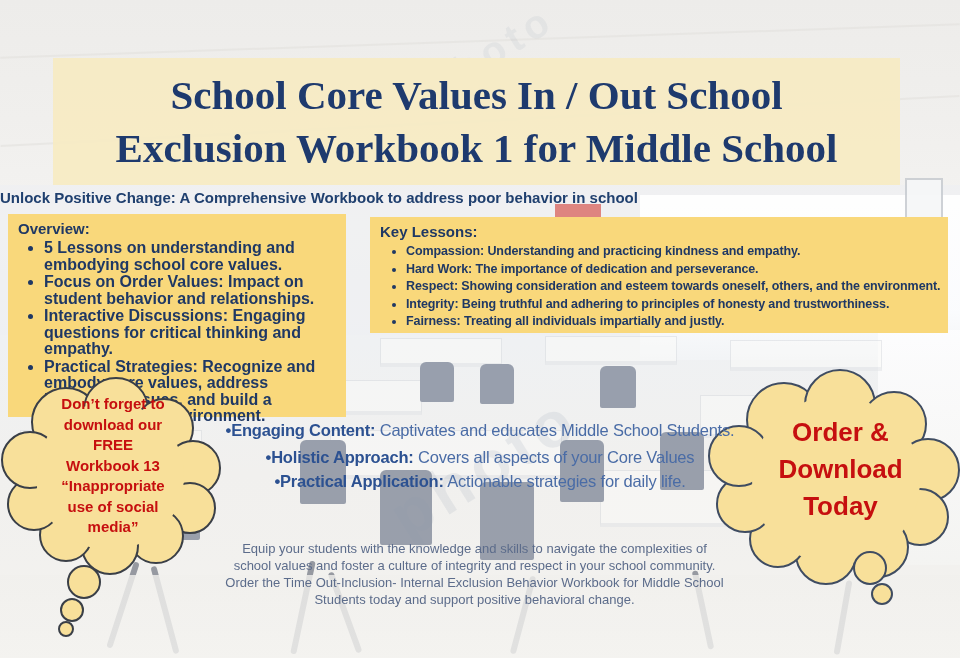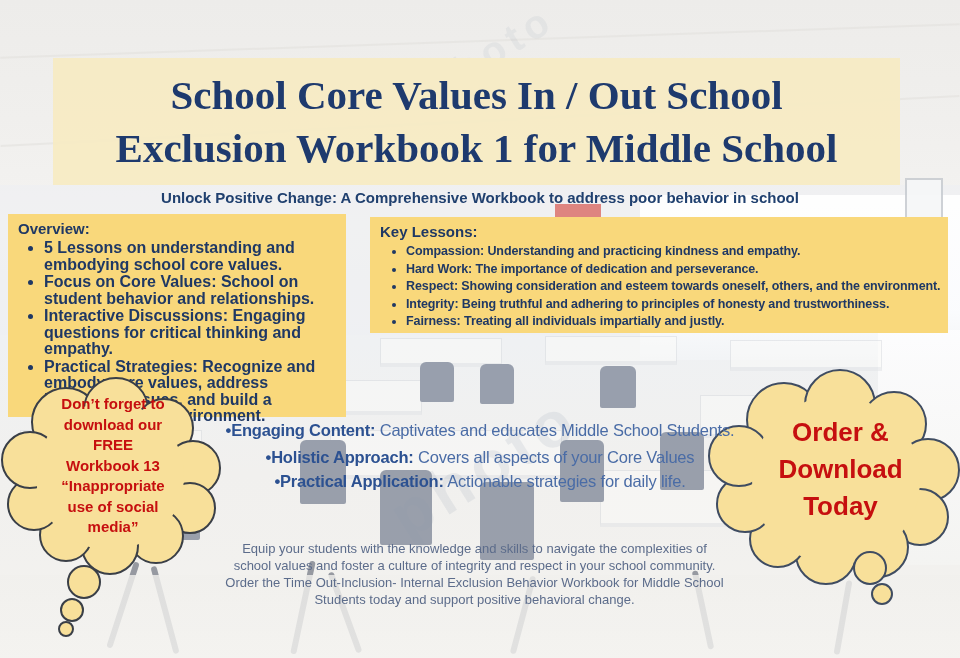--- a/index.html
+++ b/index.html
@@ -33,21 +33,21 @@
   .banner{
     position:absolute; left:53px; top:58px; width:847px; height:127px; z-index:5;
     background:rgba(247,235,196,.94);
     display:flex; flex-direction:column; align-items:center; justify-content:center;
   }
   .banner .t-line{
     font-family:"Liberation Serif", serif; font-weight:bold;
     font-size:41px; line-height:53px; color:#1e3a6e; white-space:nowrap;
   }
   .subtitle{
-    position:absolute; left:0; right:0; top:189px; z-index:5; text-align:center;
+    position:absolute; left:0; right:0; top:189px; z-index:5; 
     font-weight:bold; font-size:15px; color:#20406f;
   }
   .ybox{
     position:absolute; z-index:5; background:#f9d87b; color:#1f3864;
     padding:6px 10px 4px 10px; box-sizing:border-box;
   }
   .ybox .box-heading{font-weight:bold; font-size:15px; line-height:18px;}
   .ybox ul{margin:2px 0 0 0; padding-left:26px; list-style:disc;}
   .ybox li{font-weight:bold; margin:0 0 1px 0;}
   .overview-box{left:8px; top:214px; width:338px; height:203px;}
@@ -121,21 +121,21 @@
     <div class="t-line">School Core Values In / Out School</div>
     <div class="t-line">Exclusion Workbook 1 for Middle School</div>
   </div>
 
   <div class="subtitle">Unlock Positive Change: A Comprehensive Workbook to address poor behavior in school</div>
 
   <div class="ybox overview-box">
     <div class="box-heading">Overview:</div>
     <ul>
       <li>5 Lessons on understanding and embodying school core values.</li>
-      <li>Focus on Core Values: School on student behavior and relationships.</li>
+      <li>Focus on Order Values: Impact on student behavior and relationships.</li>
       <li>Interactive Discussions: Engaging questions for critical thinking and empathy.</li>
       <li>Practical Strategies: Recognize and embody core values, address behavioral issues, and build a positive school environment.</li>
     </ul>
   </div>
 
   <div class="ybox keylessons-box">
     <div class="box-heading">Key Lessons:</div>
     <ul>
       <li>Compassion: Understanding and practicing kindness and empathy.</li>
       <li>Hard Work: The importance of dedication and perseverance.</li>

